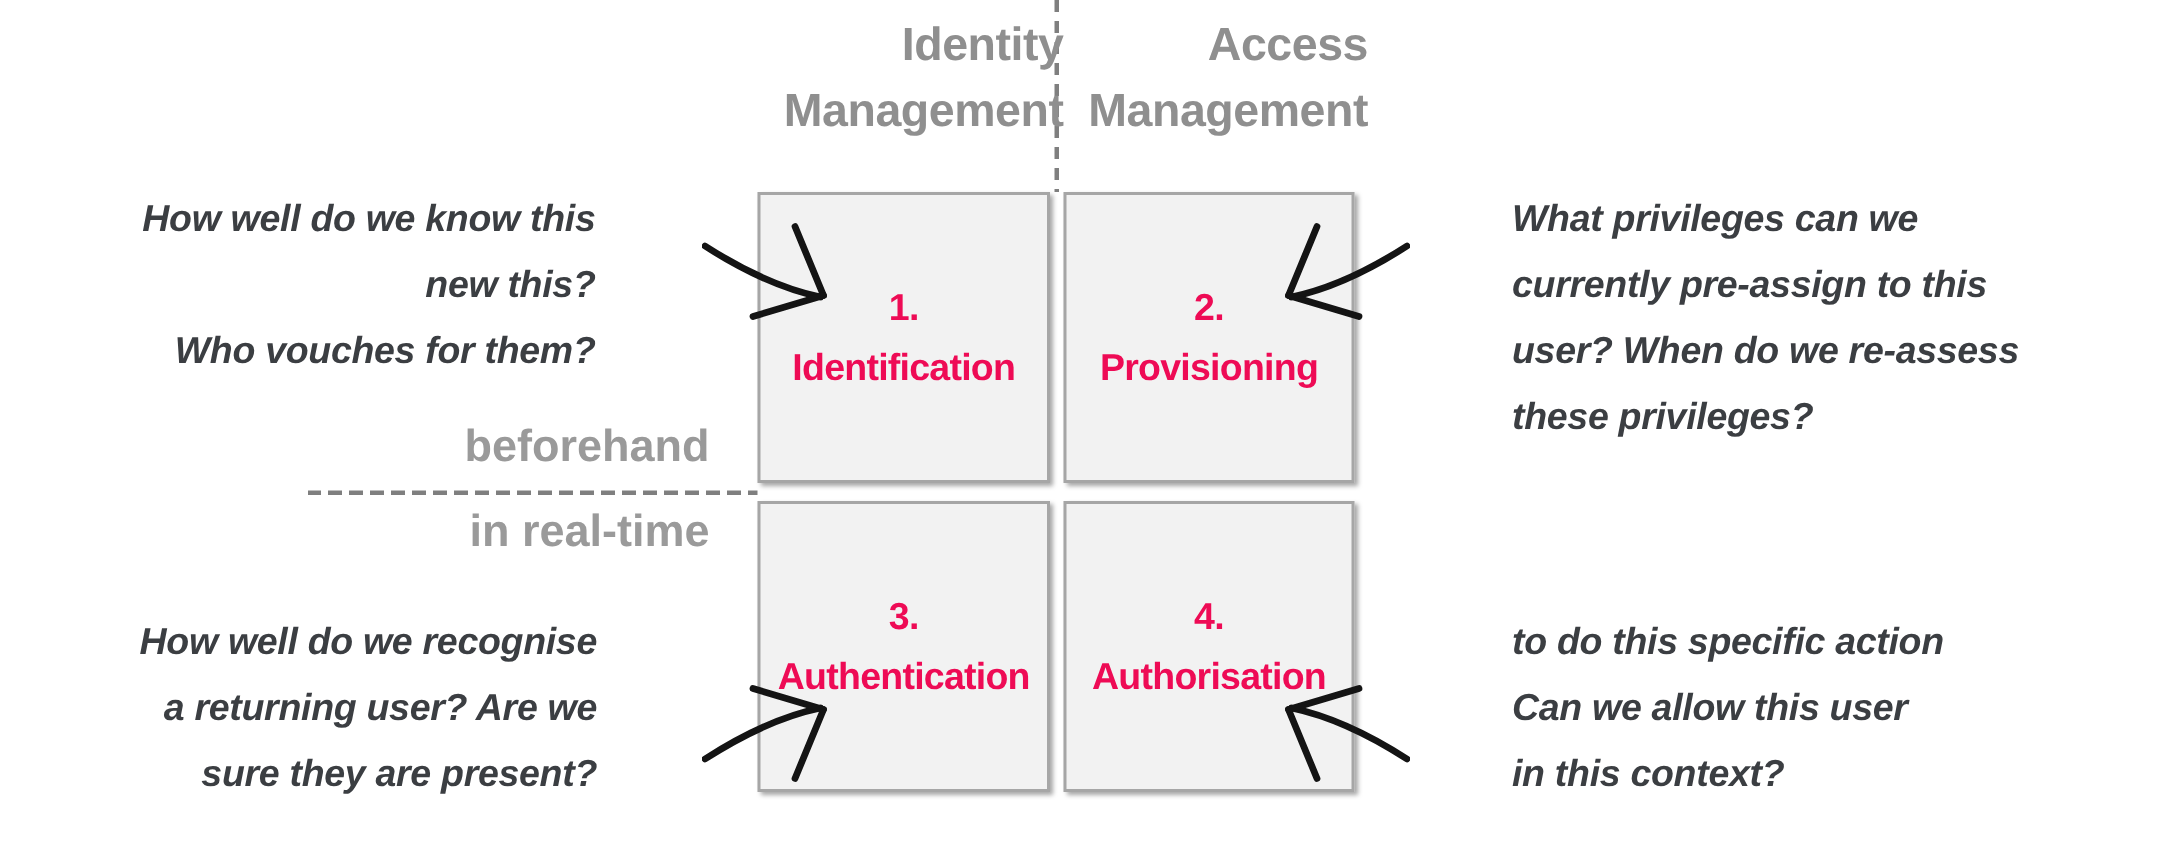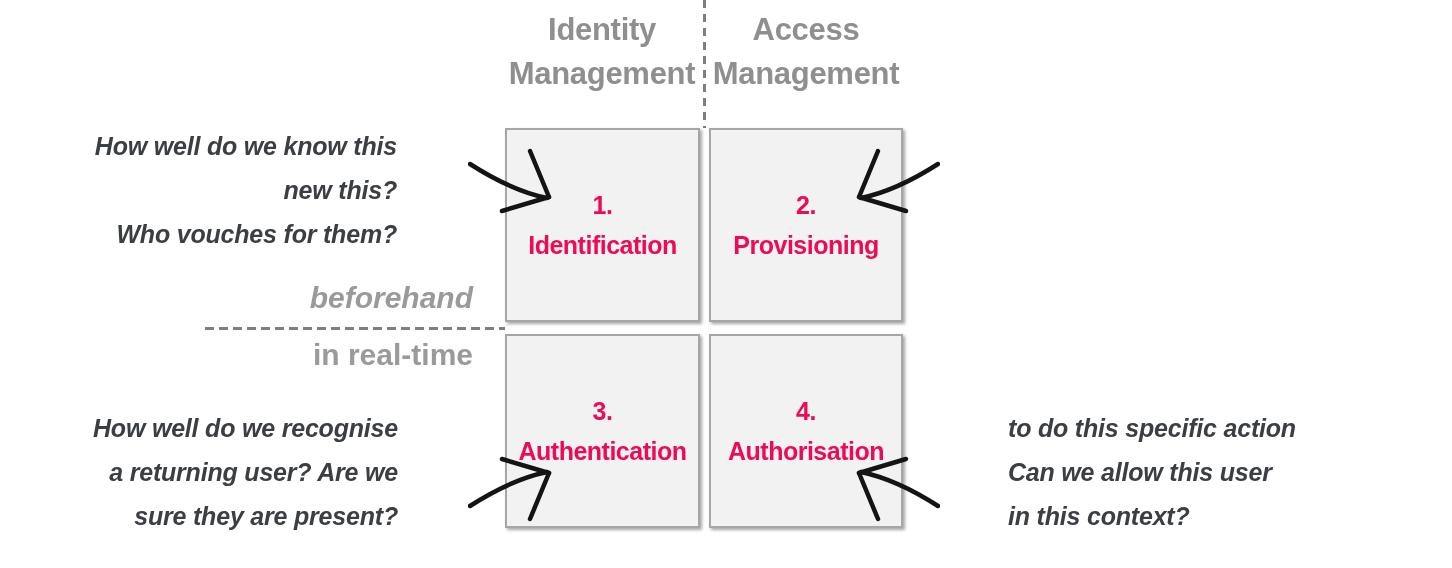--- a/index.html
+++ b/index.html
@@ -19,31 +19,31 @@
     position:absolute;left:205px;top:327px;width:300px;height:3px;
     background:repeating-linear-gradient(to right, var(--dash-gray,#7f7f7f) 0 9px, transparent 9px 14px);
   }
   
   .col-header{
     position:absolute;top:8px;
     color:var(--header-gray,#8f8f8f);
     font-weight:bold;font-size:31px;line-height:44px;
     text-align:center;letter-spacing:-0.3px;
   }
-  .col-header span{display:block;}
+  .col-header span{display:block;text-align:right;}
   #hdr-identity{left:495px;width:214px;}
   #hdr-access{left:700px;width:212px;}
   
   .row-label{
     position:absolute;left:250px;width:223px;
     text-align:right;
     color:var(--label-gray,#9a9a9a);
     font-weight:bold;font-size:30px;line-height:34px;
   }
-  #lbl-beforehand{top:281px;font-style:italic;}
+  #lbl-beforehand{top:281px;}
   #lbl-realtime{top:338px;}
   
   .quad{
     position:absolute;box-sizing:border-box;
     background:var(--box-fill,#f2f2f2);
     border:2.5px solid var(--box-border,#a6a6a6);
     box-shadow:2px 2px 3px rgba(0,0,0,0.35);
     display:flex;flex-direction:column;align-items:center;justify-content:center;
     text-align:center;
     color:var(--accent,#ee0b55);
@@ -111,20 +111,26 @@
   <div class="quad" id="q4">
     <div>4.</div>
     <div>Authorisation</div>
   </div>
 
   <div class="note" id="note-tl">
     <div>How well do we know this</div>
     <div>new this?</div>
     <div>Who vouches for them?</div>
   </div>
+  <div class="note" id="note-tr">
+    <div>What privileges can we</div>
+    <div>currently pre-assign to this</div>
+    <div>user? When do we re-assess</div>
+    <div>these privileges?</div>
+  </div>
   <div class="note" id="note-bl">
     <div>How well do we recognise</div>
     <div>a returning user? Are we</div>
     <div>sure they are present?</div>
   </div>
   <div class="note" id="note-br">
     <div>to do this specific action</div>
     <div>Can we allow this user</div>
     <div>in this context?</div>
   </div>

